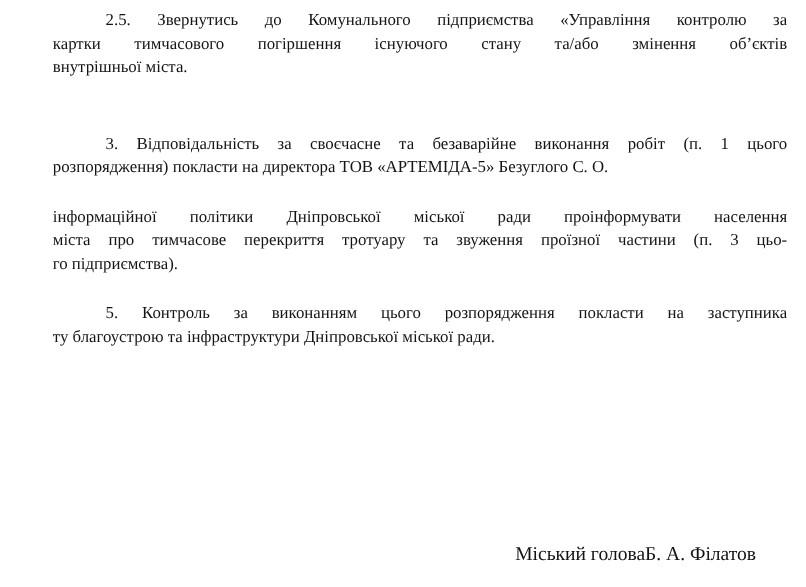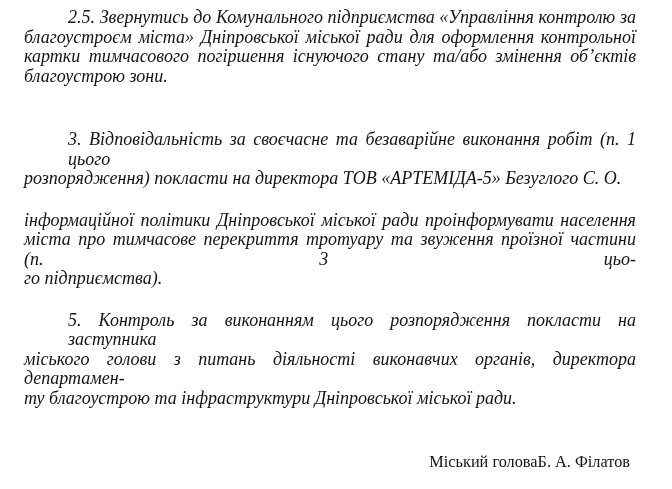--- a/index.html
+++ b/index.html
@@ -1,52 +1,50 @@
 <!DOCTYPE html>
 <html><head>
 <meta charset="utf-8">
 <style>
   html, body { margin: 0; padding: 0; background: #ffffff; }
   body { width: 672px; height: 489px; overflow: hidden; position: relative;
          font-family: "Liberation Serif", serif; color: #141414; }
-  .doc { position: absolute; left: 24px; top: 8px; width: 612px; font-size: 18px; line-height: 19.5px; font-style: italic; }
+  .doc { position: absolute; left: 44px; top: 8px; width: 612px; font-size: 14px; line-height: 19.5px; }
   .para { margin: 0; text-align: justify; text-indent: 44px; }
   .para .ln { display: block; text-align: justify; text-align-last: justify; }
   .para .ln.last { text-align-last: left; }
   .gap { height: 22px; }
   .sig { position: absolute; top: 452px; left: 28px; width: 602px; font-size: 16.3px; display: flex; justify-content: flex-end; }
 </style>
 </head>
 <body>
 
 <div class="doc">
   <p class="para" style="text-indent:0">
     <span class="ln" style="padding-left:44px">2.5. Звернутись до Комунального підприємства «Управління контролю за</span>
-    <span class="ln">благоустроєм міста» Дніпровської міської ради для оформлення контрольної</span>
     <span class="ln">картки тимчасового погіршення існуючого стану та/або змінення об’єктів</span>
-    <span class="ln last">благоустрою зони.</span>
+    <span class="ln last">внутрішньої міста.</span>
   </p>
   <div class="gap"></div>
   <p class="para" style="text-indent:0">
   </p>
   <div class="gap"></div>
   <p class="para" style="text-indent:0">
     <span class="ln" style="padding-left:44px">3. Відповідальність за своєчасне та безаварійне виконання робіт (п. 1 цього</span>
     <span class="ln last">розпорядження) покласти на директора ТОВ «АРТЕМІДА-5» Безуглого С. О.</span>
   </p>
   <div class="gap"></div>
   <p class="para" style="text-indent:0">
     <span class="ln">інформаційної політики Дніпровської міської ради проінформувати населення</span>
     <span class="ln">міста про тимчасове перекриття тротуару та звуження проїзної частини (п. 3 цьо-</span>
     <span class="ln last">го підприємства).</span>
   </p>
   <div class="gap"></div>
   <p class="para" style="text-indent:0">
     <span class="ln" style="padding-left:44px">5. Контроль за виконанням цього розпорядження покласти на заступника</span>
-    <span class="ln">міського голови з питань діяльності виконавчих органів, директора департамен-</span>
     <span class="ln last">ту благоустрою та інфраструктури Дніпровської міської ради.</span>
   </p>
 </div>
 
 <div class="sig">
   <span>Міський голова</span>
   <span>Б. А. Філатов</span>
 </div>
 
 </body></html>

